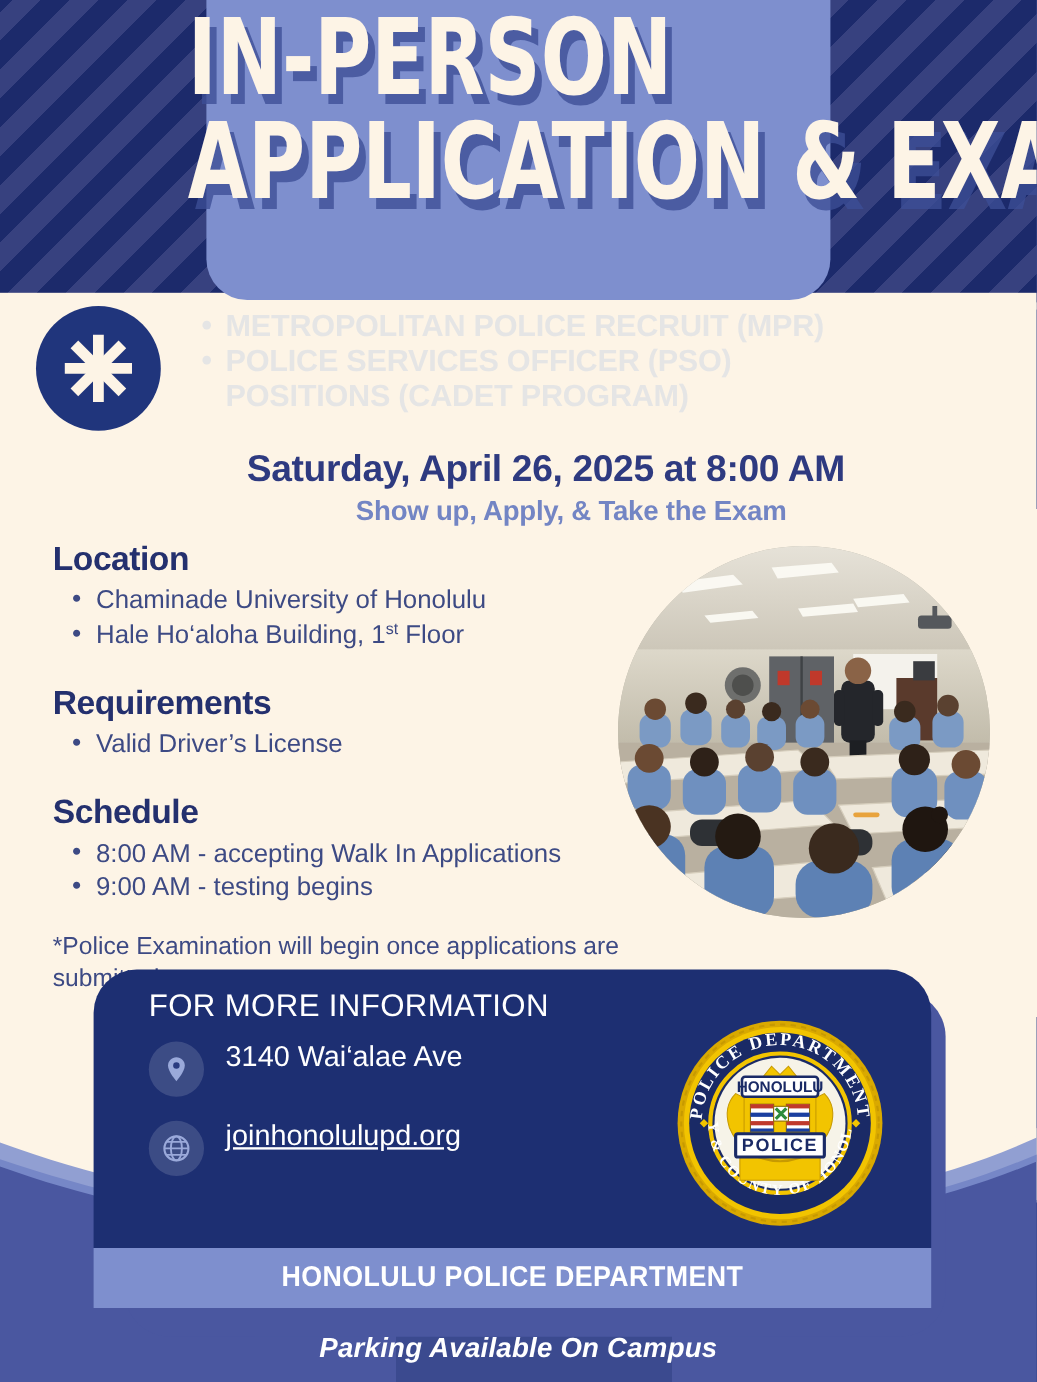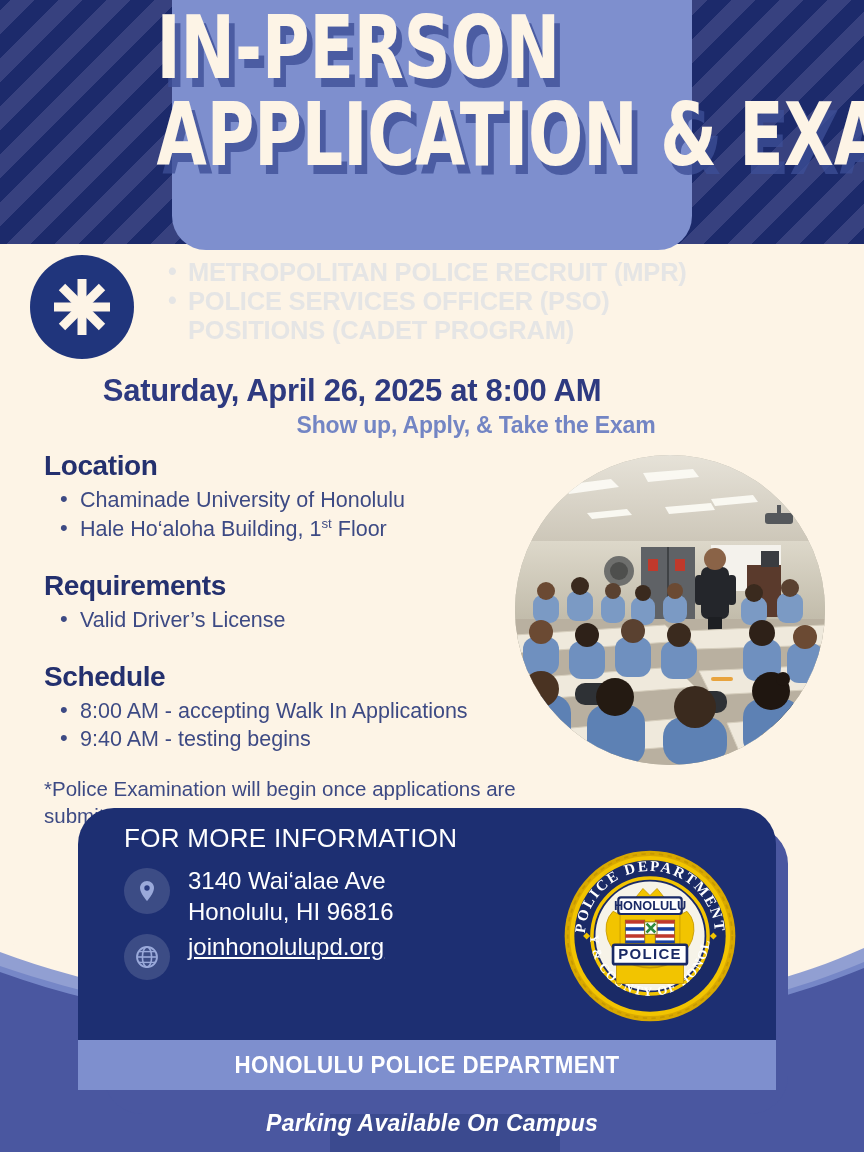--- a/index.html
+++ b/index.html
@@ -112,21 +112,21 @@
     width: 864px; height: 748px;
     background: #fdf4e6;
     z-index: 1;
   }
 
   
   .date-main {
     position: absolute;
     left: 0; top: 373px;
     width: 704px;
-    text-align: center;
+    text-align: right;
     z-index: 4;
     color: #2e3a80;
     font-weight: bold;
     font-size: 31px;
     letter-spacing: -0.3px;
   }
   .date-sub {
     position: absolute;
     left: 0; top: 412px;
     width: 864px;
@@ -344,21 +344,21 @@
     <div class="sec-head">Requirements</div>
     <ul class="sec-list">
       <li>Valid Driver’s License</li>
     </ul>
 
     <div class="gap-b"></div>
 
     <div class="sec-head">Schedule</div>
     <ul class="sec-list">
       <li>8:00 AM - accepting Walk In Applications</li>
-      <li>9:40 AM - testing begins</li>
+      <li>9:00 AM - testing begins</li>
     </ul>
 
     <div class="footnote">*Police Examination will begin once applications are submitted</div>
   </div>
 
   <div class="photo-circle">
     <svg class="photo-inner" viewBox="0 0 310 310" preserveAspectRatio="xMidYMid slice">
       <defs>
         <linearGradient id="ceil" x1="0" y1="0" x2="0" y2="1">
           <stop offset="0%" stop-color="#e6e2d8"></stop>
@@ -534,21 +534,20 @@
 
   <div class="contact-row addr">
     <span class="ci-circle">
       <svg width="24" height="24" viewBox="0 0 24 24">
         <path d="M12 2 C8.1 2 5 5.1 5 9 c0 5.2 7 13 7 13 s7-7.8 7-13 c0-3.9-3.1-7-7-7 z" fill="#9aa9da"></path>
         <circle cx="12" cy="9" r="2.7" fill="#2a3b80"></circle>
       </svg>
     </span>
     <span class="contact-text">
       <span>3140 Wai‘alae Ave</span><br>
-      <span>Honolulu, HI 96816</span>
     </span>
   </div>
 
   <div class="contact-row web">
     <span class="ci-circle">
       <svg width="26" height="26" viewBox="0 0 26 26">
         <circle cx="13" cy="13" r="10" fill="none" stroke="#9aa9da" stroke-width="1.8"></circle>
         <ellipse cx="13" cy="13" rx="4.6" ry="10" fill="none" stroke="#9aa9da" stroke-width="1.6"></ellipse>
         <line x1="3" y1="13" x2="23" y2="13" stroke="#9aa9da" stroke-width="1.6"></line>
         <line x1="4.7" y1="7.6" x2="21.3" y2="7.6" stroke="#9aa9da" stroke-width="1.4"></line>

